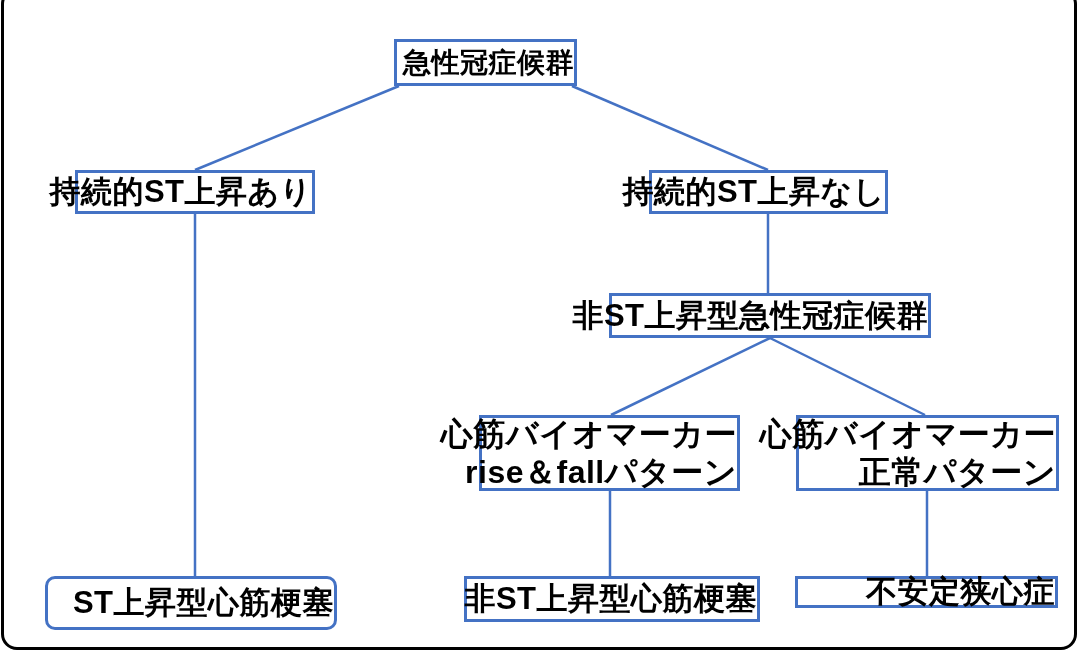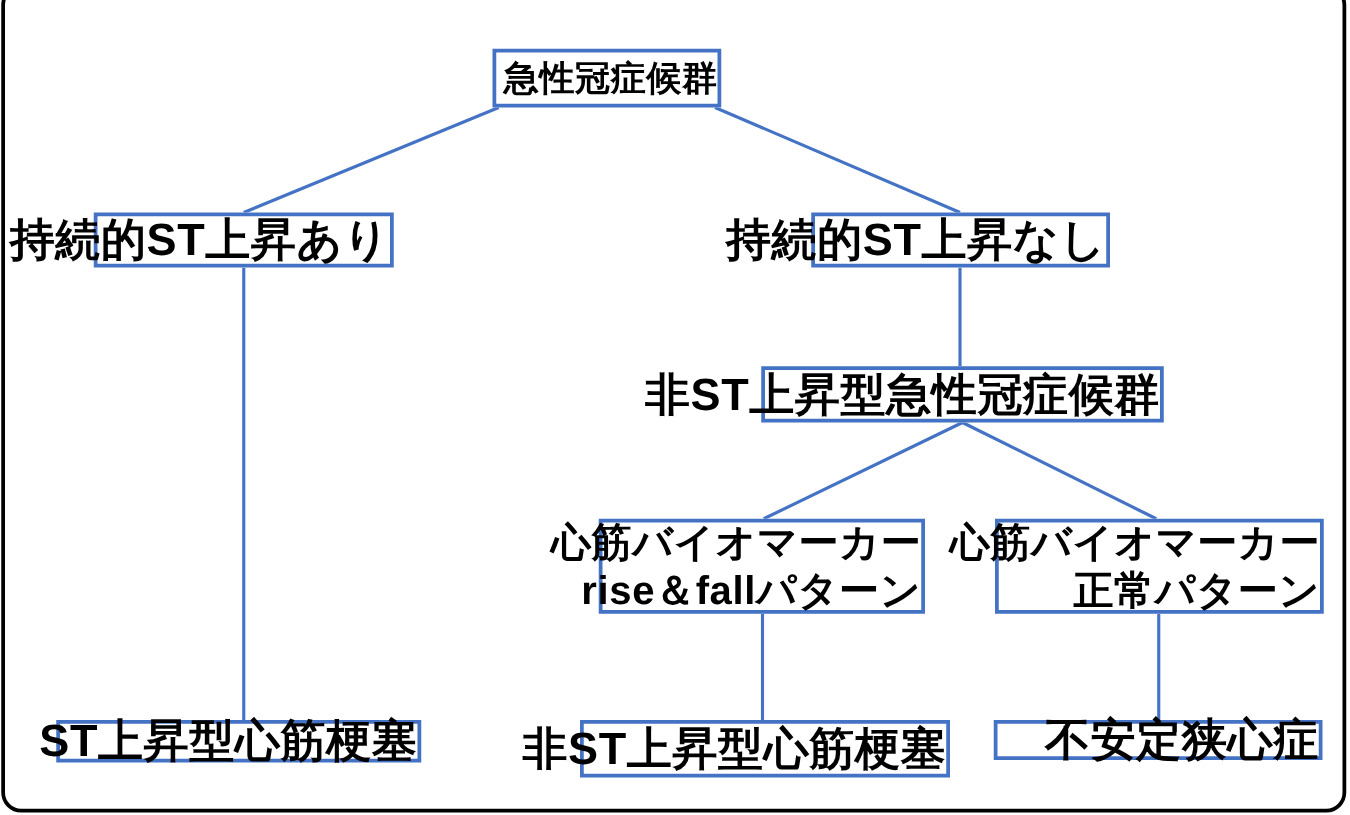--- a/index.html
+++ b/index.html
@@ -45,30 +45,30 @@
     display: flex;
     flex-direction: column;
     align-items: flex-end;
     justify-content: center;
     text-align: center;
     letter-spacing: 0.5px;
     white-space: nowrap;
     line-height: 1.2;
   }
   .fs28 { font-size: 28px; }
-  .fs27 { font-size: 36px; }
+  .fs27 { font-size: 31px; }
   .fs26 { font-size: 32px; }
 
   .n-root     { left: 394px; top: 39px;  width: 183px; height: 47px; }
   .n-styes    { left: 75px;  top: 170px; width: 240px; height: 44px; }
   .n-stno     { left: 649px; top: 170px; width: 239px; height: 44px; }
   .n-nstacs   { left: 609px; top: 293px; width: 322px; height: 45px; }
   .n-risefall { left: 479px; top: 415px; width: 261px; height: 76px; }
   .n-normal   { left: 796px; top: 415px; width: 263px; height: 76px; }
-  .n-stemi    { left: 45px;  top: 576px; width: 292px; height: 34px; }
+  .n-stemi    { left: 45px;  top: 576px; width: 292px; height: 54px; border-radius: 10px; }
   .n-nstemi   { left: 464px; top: 576px; width: 296px; height: 46px; padding-left: 16px; }
   .n-ua       { left: 795px; top: 576px; width: 263px; height: 32px; }
 </style>
 </head>
 <body>
 
 <div class="canvas">
 
   <svg class="connectors" viewBox="0 0 1080 652" xmlns="http://www.w3.org/2000/svg">
     <g stroke="#4472C4" stroke-width="2.5" fill="none">

